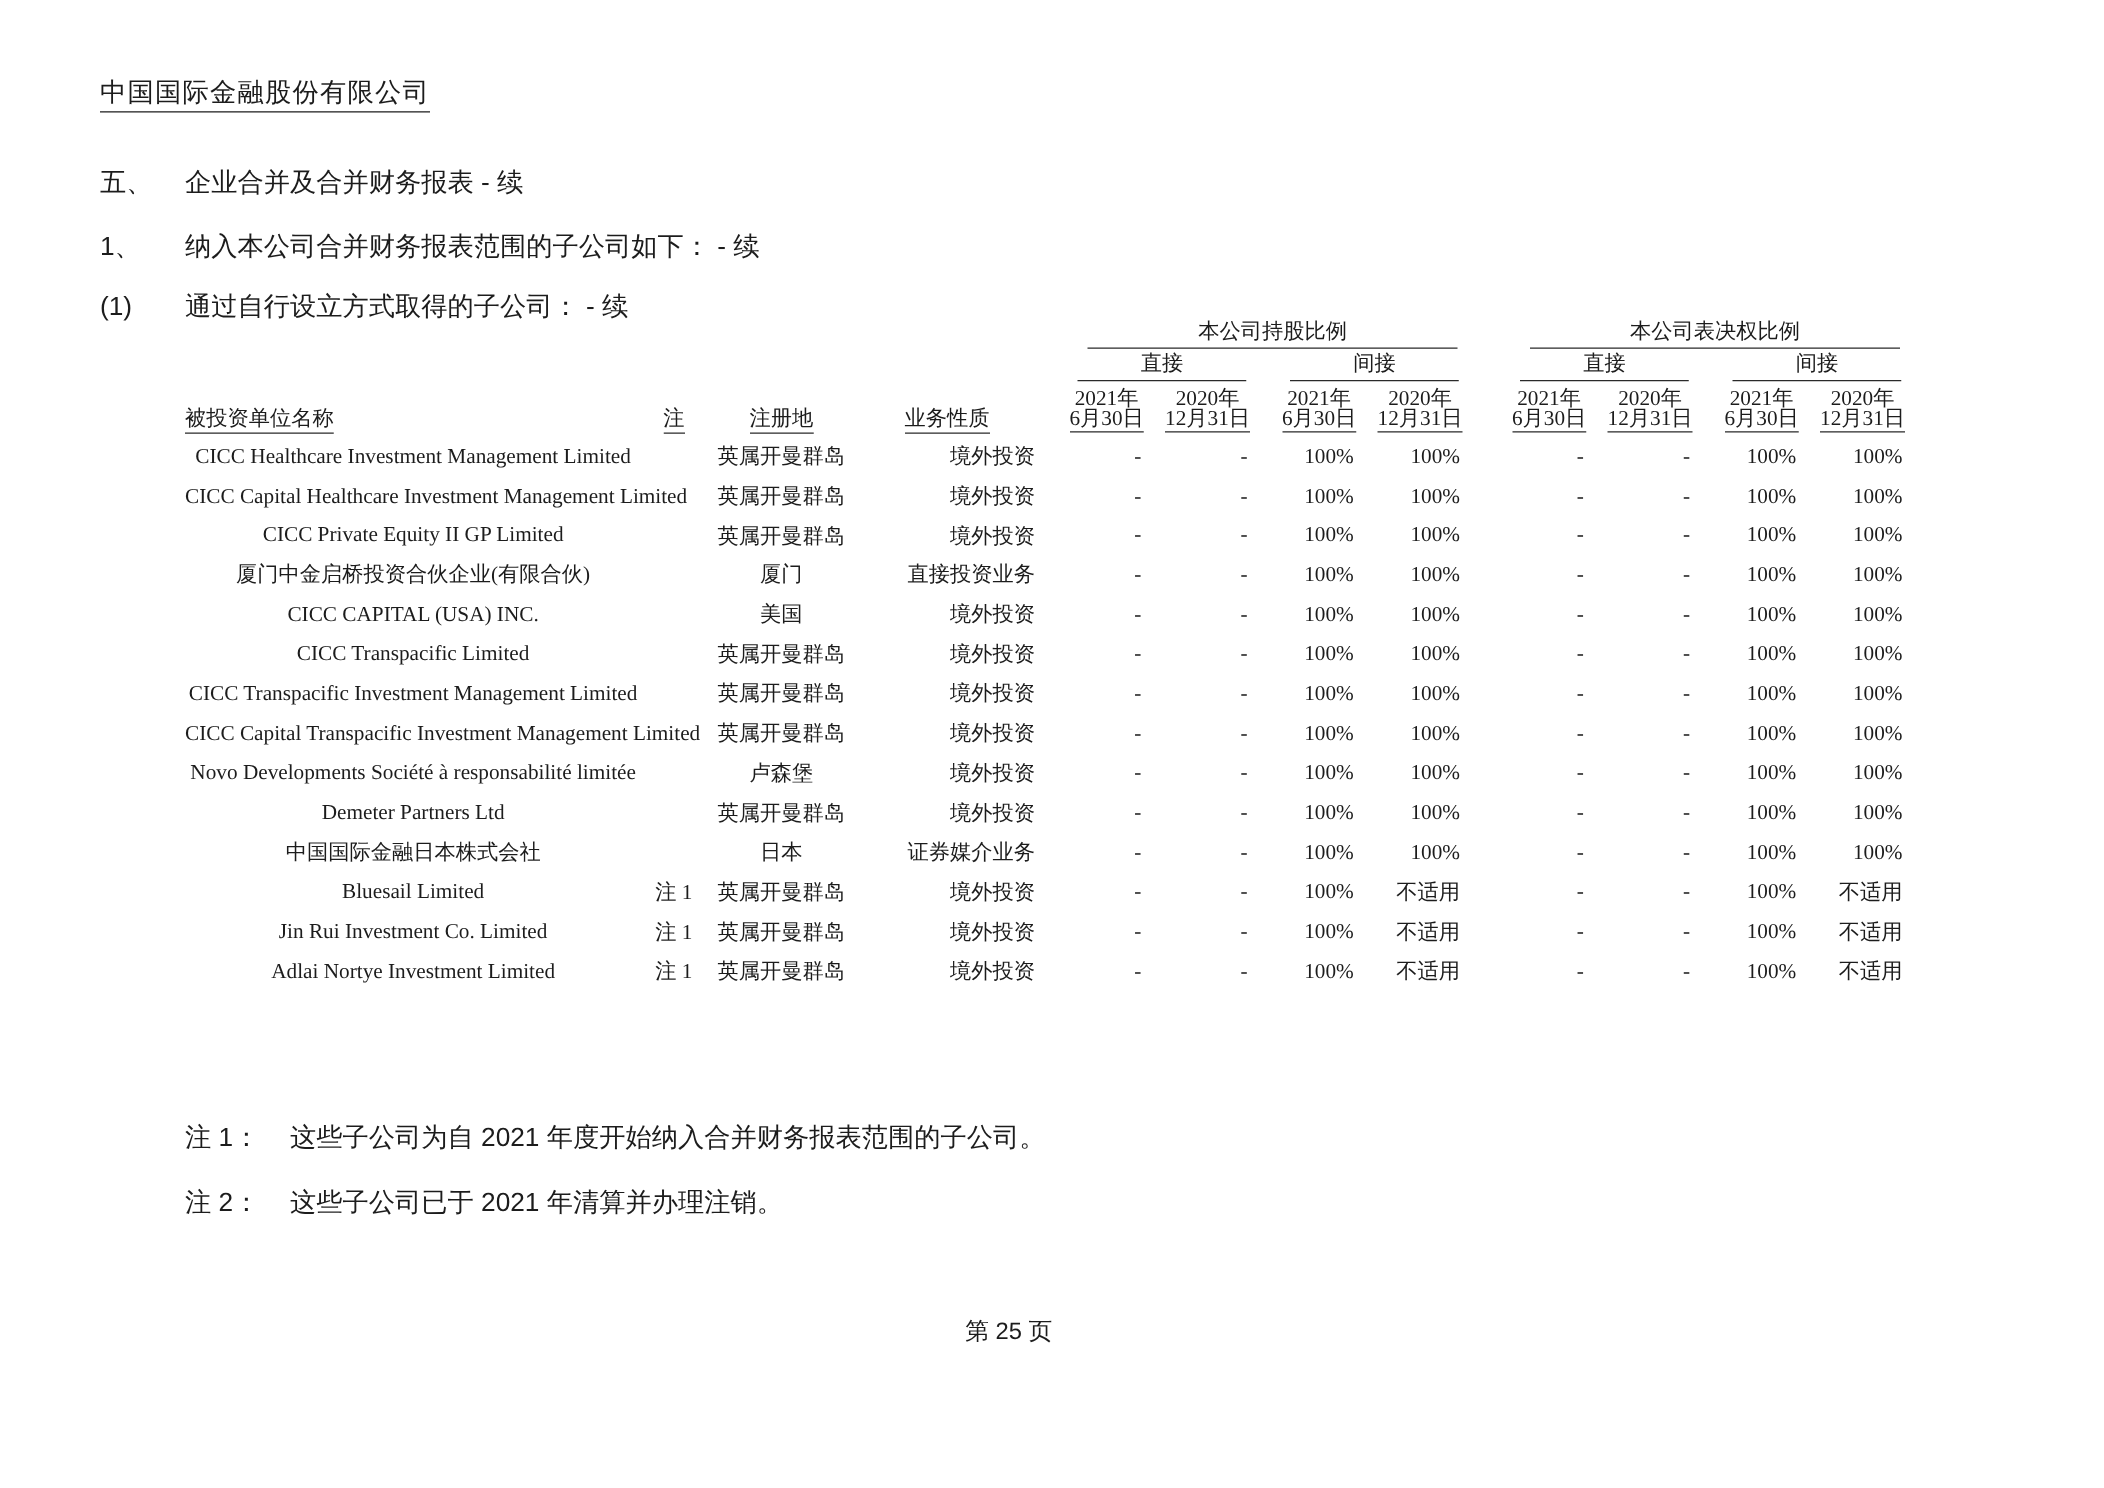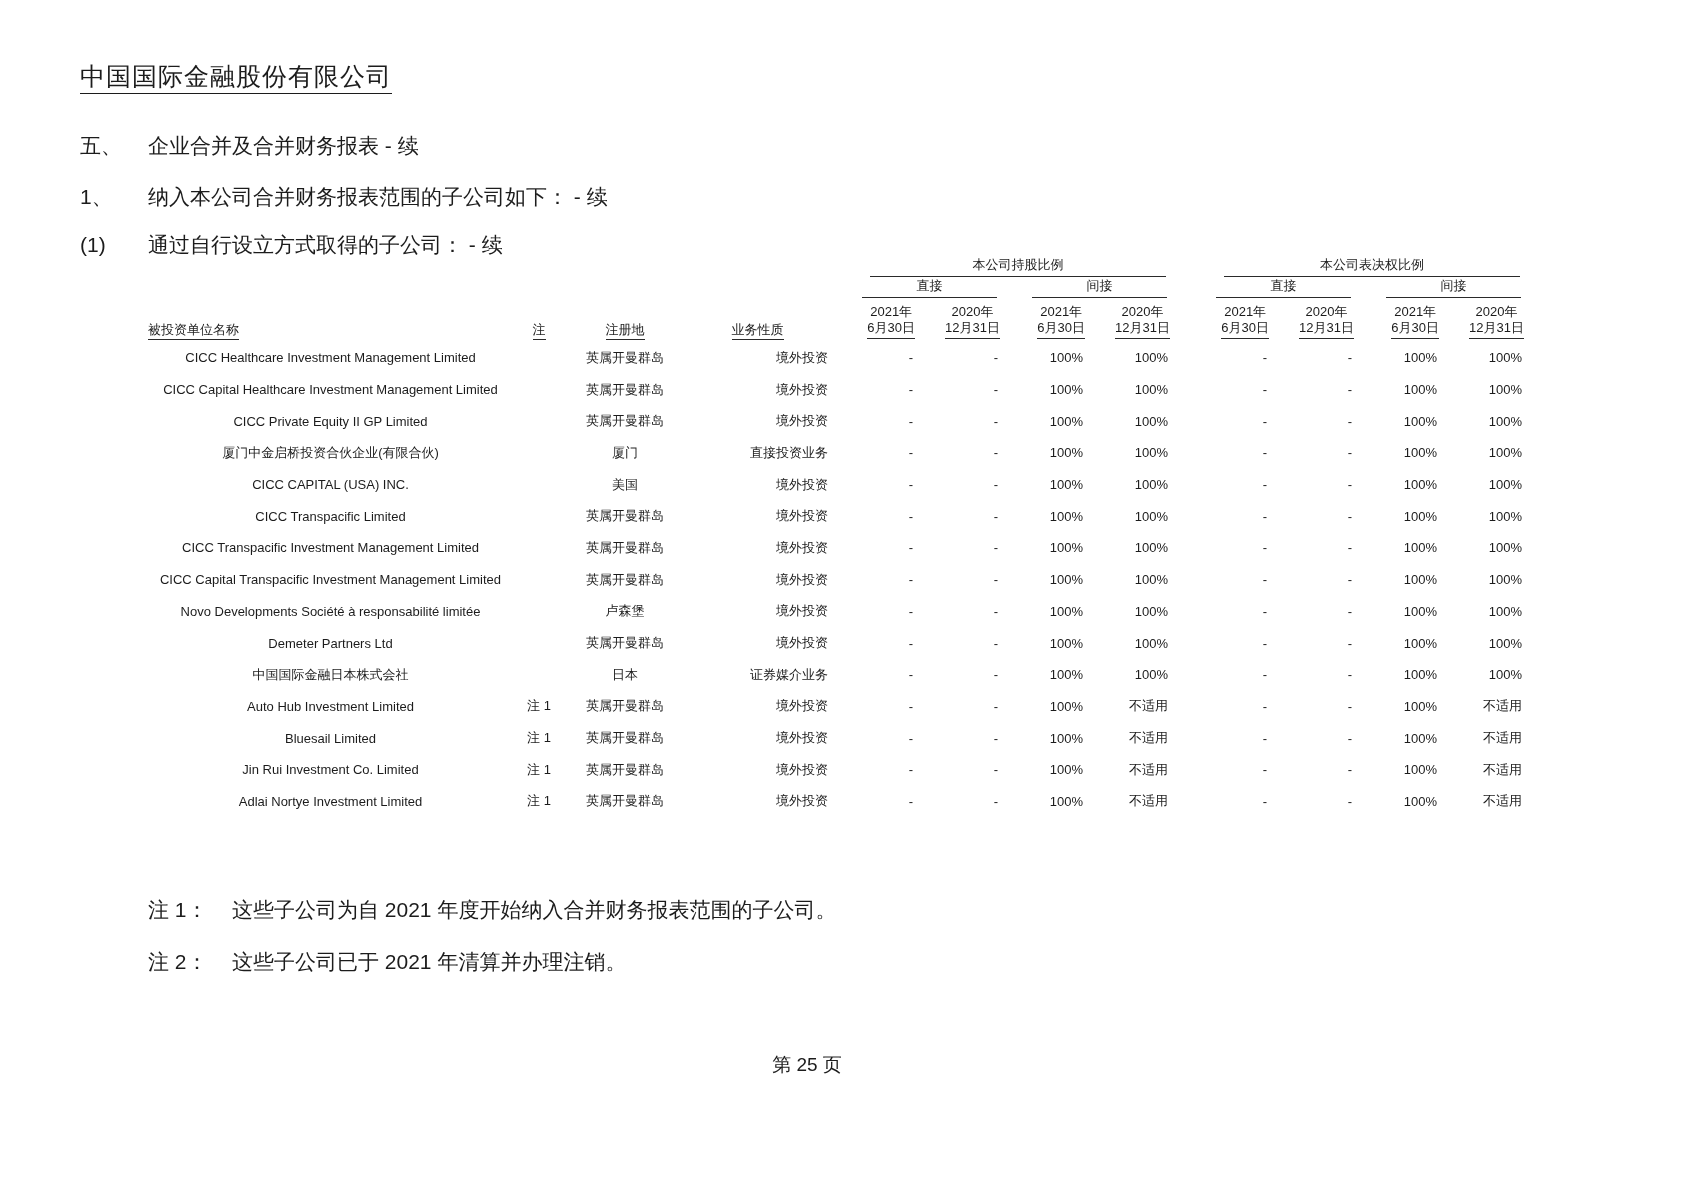--- a/index.html
+++ b/index.html
@@ -2,31 +2,31 @@
 <html><head>
 <meta charset="utf-8">
 <style>
   * { margin:0; padding:0; box-sizing:border-box; }
   html,body { background:#ffffff; }
   body {
     width:1683px; height:1190px; position:relative; overflow:hidden;
     font-family:"Liberation Sans","DejaVu Sans",sans-serif;
     color:#1c1c1c;
   }
-  .doc-title { position:absolute; left:80px; top:60px; font-size:25px; letter-spacing:1px; }
+  .doc-title { position:absolute; left:80px; top:60px; font-size:21px; letter-spacing:1px; }
   .doc-title .ul { border-bottom:1.5px solid #1c1c1c; padding-bottom:3px; }
 
   .section { position:absolute; left:80px; font-size:21px; white-space:nowrap; }
   .section .num { display:inline-block; width:68px; }
   .section-0 { top:132px; }
   .section-1 { top:183px; }
   .section-2 { top:231px; }
 
   .table-wrap { position:absolute; left:148px; top:253px; }
-  table { border-collapse:collapse; table-layout:fixed; width:1376px; font-size:13px; }
+  table { border-collapse:collapse; table-layout:fixed; width:1376px; font-size:17px;font-family:Liberation Serif, serif; }
   th, td { font-weight:normal; padding:0; white-space:nowrap; }
 
   thead th { vertical-align:bottom; }
   tr.grp-row th { height:24px; }
   tr.sub-row th { height:20px; }
   .grp .line, .sub .line {
     display:block; text-align:center;
     border-bottom:1px solid #2a2a2a; padding-bottom:2px;
   }
   .grp .line { margin:0 4px 0 40px; }
@@ -292,35 +292,20 @@
           <td class="c-val">-</td>
           <td class="c-val">100%</td>
           <td class="c-val">100%</td>
           <td class="c-gap"></td>
           <td class="c-val">-</td>
           <td class="c-val">-</td>
           <td class="c-val">100%</td>
           <td class="c-val">100%</td>
         </tr>
         <tr>
-          <td class="c-name">Auto Hub Investment Limited</td>
-          <td class="c-note">注 1</td>
-          <td class="c-reg">英属开曼群岛</td>
-          <td class="c-biz">境外投资</td>
-          <td class="c-val">-</td>
-          <td class="c-val">-</td>
-          <td class="c-val">100%</td>
-          <td class="c-val">不适用</td>
-          <td class="c-gap"></td>
-          <td class="c-val">-</td>
-          <td class="c-val">-</td>
-          <td class="c-val">100%</td>
-          <td class="c-val">不适用</td>
-        </tr>
-        <tr>
           <td class="c-name">Bluesail Limited</td>
           <td class="c-note">注 1</td>
           <td class="c-reg">英属开曼群岛</td>
           <td class="c-biz">境外投资</td>
           <td class="c-val">-</td>
           <td class="c-val">-</td>
           <td class="c-val">100%</td>
           <td class="c-val">不适用</td>
           <td class="c-gap"></td>
           <td class="c-val">-</td>

